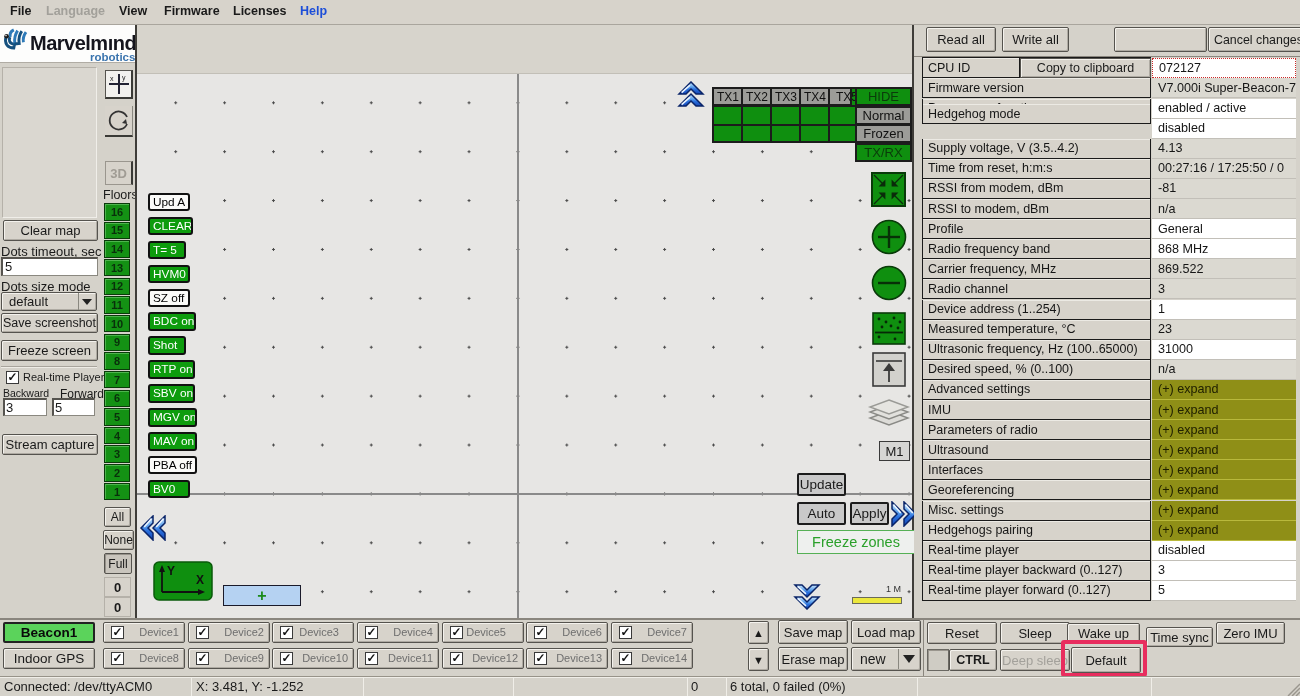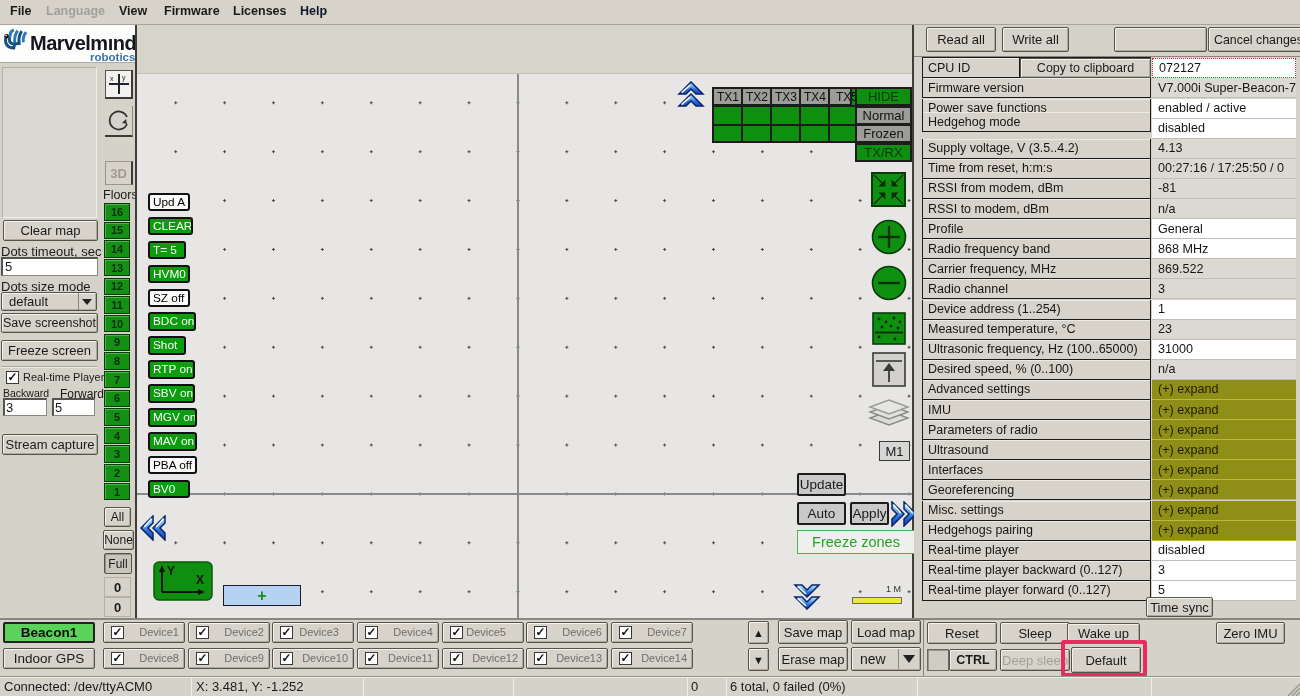--- a/index.html
+++ b/index.html
@@ -36,21 +36,21 @@
   box-shadow: inset 1px 1px 0 #4db44d;}
 </style></head>
 <body>
 
 <div class="abs" style="left:0;top:0;width:1300px;height:25px;background:#d7d3cb;border-bottom:1px solid #a9a59d;"></div>
 <div class="lbl" style="left:10px;top:4px;font-weight:bold;font-size:12.5px;color:#1a1a1a;">File</div>
 <div class="lbl" style="left:46px;top:4px;font-weight:bold;font-size:12.5px;color:#a2a09a;">Language</div>
 <div class="lbl" style="left:119px;top:4px;font-weight:bold;font-size:12.5px;color:#1a1a1a;">View</div>
 <div class="lbl" style="left:164px;top:4px;font-weight:bold;font-size:12.5px;color:#1a1a1a;">Firmware</div>
 <div class="lbl" style="left:233px;top:4px;font-weight:bold;font-size:12.5px;color:#1a1a1a;">Licenses</div>
-<div class="lbl" style="left:300px;top:4px;font-weight:bold;font-size:12.5px;color:#0f172a;">Help</div>
+<div class="lbl" style="left:300px;top:4px;font-weight:bold;font-size:12.5px;color:#1d4ed8;">Help</div>
 <div class="abs" style="left:0;top:25px;width:137px;height:38px;background:#fdfdfc;border-bottom:1px solid #b0aca4;"></div>
 <svg class="abs" style="left:2px;top:28px;" width="26" height="22" viewBox="0 0 26 22">
 <g fill="none">
 <path d="M4 9 Q2.6 13.5 4.8 16.8 Q7.2 20 11.8 20 L12.6 16 Q8.6 16 7.6 13.2 Q6.9 11.3 8 9" stroke="#15507e" stroke-width="2.9"></path>
 <path d="M8.2 9 Q7.2 4 11.8 1.8" stroke="#2e7ab8" stroke-width="3"></path>
 <path d="M12.8 15.2 Q11.8 8.5 15.6 2.6" stroke="#2e7ab8" stroke-width="2.9"></path>
 <path d="M12.6 16 L17.2 15.4 Q16 8.5 19.8 3.2" stroke="#15507e" stroke-width="2.9"></path>
 <path d="M21.4 14.2 Q20.6 8.8 24 4.2" stroke="#2e7ab8" stroke-width="2.9"></path>
 </g>
 <circle cx="4.6" cy="8.2" r="2.3" fill="#1a1a1a"></circle>
@@ -284,21 +284,21 @@
 <div class="btn" style="left:1114px;top:27px;width:93px;height:25px;"></div>
 <div class="btn" style="left:1208px;top:27px;width:96px;height:25px;justify-content:flex-start;padding-left:5px;font-size:12.4px;">Cancel changes</div>
 <div class="abs" style="left:914px;top:56px;width:386px;height:1px;background:#8a867e;"></div>
 <div class="cell-l" style="top:58.3px;height:20.1px;width:98px;">CPU ID</div>
 <div class="btn" style="left:1020px;top:58.3px;width:131px;height:20.1px;border-radius:0;font-size:12.5px;">Copy to clipboard</div>
 <div class="cell-v vw" style="top:58.3px;height:20.1px;border:1px dotted #cc2a2a;">072127</div>
 <div class="cell-l" style="top:78.4px;height:20.1px;">Firmware version</div>
 <div class="cell-v vg" style="top:78.4px;height:20.1px;">V7.000i Super-Beacon-7</div>
 <div class="cell-l" style="top:98.5px;height:20.1px;">Power save functions</div>
 <div class="cell-v vw" style="top:98.5px;height:20.1px;">enabled / active</div>
-<div class="cell-l" style="top:112px;height:20.1px;">Hedgehog mode</div>
+<div class="cell-l" style="top:104px;height:20.1px;">Hedgehog mode</div>
 <div class="cell-v vw" style="top:118.6px;height:20.1px;">disabled</div>
 <div class="cell-l" style="top:138.7px;height:20.1px;">Supply voltage, V (3.5..4.2)</div>
 <div class="cell-v vg" style="top:138.7px;height:20.1px;">4.13</div>
 <div class="cell-l" style="top:158.8px;height:20.1px;">Time from reset, h:m:s</div>
 <div class="cell-v vg" style="top:158.8px;height:20.1px;">00:27:16 / 17:25:50 / 0</div>
 <div class="cell-l" style="top:178.9px;height:20.1px;">RSSI from modem, dBm</div>
 <div class="cell-v vg" style="top:178.9px;height:20.1px;">-81</div>
 <div class="cell-l" style="top:199.0px;height:20.1px;">RSSI to modem, dBm</div>
 <div class="cell-v vg" style="top:199.0px;height:20.1px;">n/a</div>
 <div class="cell-l" style="top:219.1px;height:20.1px;">Profile</div>
@@ -391,21 +391,21 @@
 <div class="btn" style="left:778px;top:620px;width:70px;height:24px;">Save map</div>
 <div class="btn" style="left:851px;top:620px;width:70px;height:24px;">Load map</div>
 <div class="btn" style="left:778px;top:647px;width:70px;height:24px;">Erase map</div>
 <div class="btn" style="left:851px;top:647px;width:70px;height:24px;justify-content:flex-start;padding-left:8px;font-size:14px;">new</div>
 <div class="abs" style="left:898px;top:649px;width:1px;height:20px;background:#8a8880;"></div>
 <div class="abs" style="left:903px;top:655px;width:0;height:0;border-left:6px solid transparent;border-right:6px solid transparent;border-top:8px solid #222;"></div>
 <div class="abs" style="left:923px;top:620px;width:1px;height:56px;background:#8a867e;"></div>
 <div class="btn" style="left:927px;top:622px;width:70px;height:22px;">Reset</div>
 <div class="btn" style="left:1000px;top:622px;width:70px;height:22px;">Sleep</div>
 <div class="btn" style="left:1067px;top:623px;width:73px;height:20px;">Wake up</div>
-<div class="btn" style="left:1146px;top:597px;width:67px;height:20px;">Time sync</div>
+<div class="btn" style="left:1146px;top:627px;width:67px;height:20px;">Time sync</div>
 <div class="btn" style="left:1216px;top:622px;width:69px;height:22px;">Zero IMU</div>
 <div class="abs" style="left:927px;top:649px;width:22px;height:22px;background:#cfccc4;border:1px solid #6a6862;box-shadow:inset 1px 1px 0 #9a968e;"></div>
 <div class="btn" style="left:949px;top:649px;width:48px;height:22px;font-size:12.5px;font-weight:bold;">CTRL</div>
 <div class="btn" style="left:1000px;top:649px;width:70px;height:22px;color:#a3a19b;">Deep sleep</div>
 <div class="btn" style="left:1071px;top:647px;width:70px;height:26px;">Default</div>
 <div class="abs" style="left:1061px;top:640px;width:86px;height:37px;border:4px solid #e82d5e;border-radius:3px;"></div>
 <div class="abs" style="left:0;top:676px;width:1300px;height:20px;background:#d5d2ca;border-top:1px solid #979389;box-shadow:inset 0 1px 0 #f0eee8;"></div>
 <div class="abs" style="left:191px;top:677px;width:1px;height:19px;background:#8a867e;border-right:1px solid #f0eee8;"></div>
 <div class="abs" style="left:363px;top:677px;width:1px;height:19px;background:#8a867e;border-right:1px solid #f0eee8;"></div>
 <div class="abs" style="left:513px;top:677px;width:1px;height:19px;background:#8a867e;border-right:1px solid #f0eee8;"></div>

